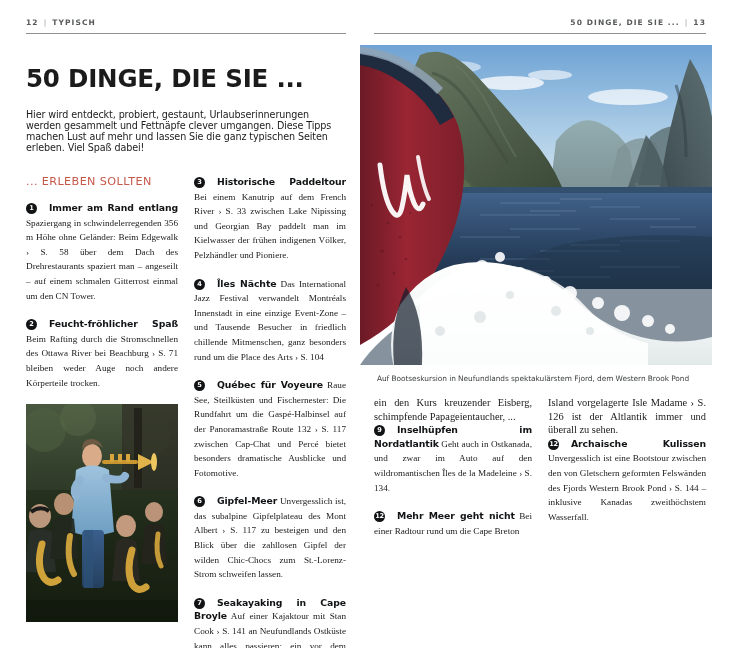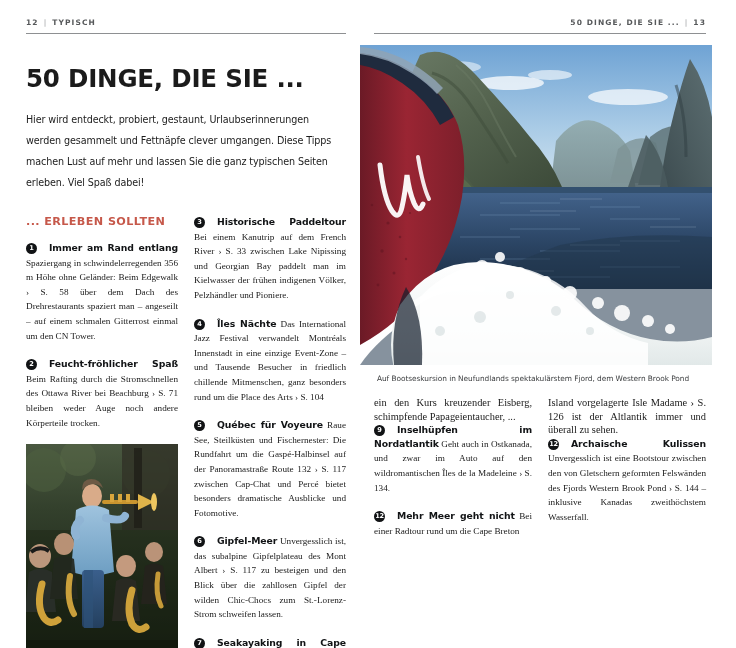--- a/index.html
+++ b/index.html
@@ -34,36 +34,36 @@
     font-weight:700;
     font-size:24.5px;
     letter-spacing:-0.2px;
     color:#1b1b1b;
     margin-top:30px;
     margin-bottom:16px;
   }
   .intro {
     font-family:"DejaVu Sans", sans-serif;
     font-size:9.6px;
-    line-height:21px;
+    line-height:11px;
     color:#1b1b1b;
     letter-spacing:-0.1px;
     max-width:318px;
   }
 
   .cols {
     display:flex;
     gap:16px;
     margin-top:22px;
   }
   .col { width:152px; }
 
   .section-head {
     font-family:"DejaVu Sans", sans-serif;
-    font-weight:700;
+    font-weight:400;
     font-size:11.2px;
     letter-spacing:0.4px;
     color:#c6584a;
     margin-bottom:13px;
     white-space:nowrap;
   }
 
   .item { margin-bottom:14px; }
   .item p {
     font-size:10.4px;

